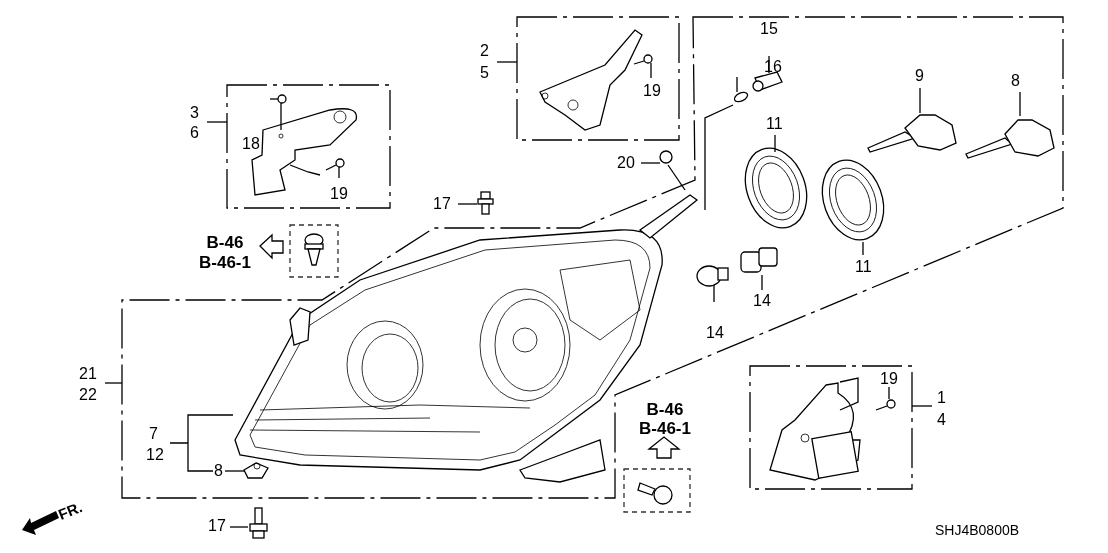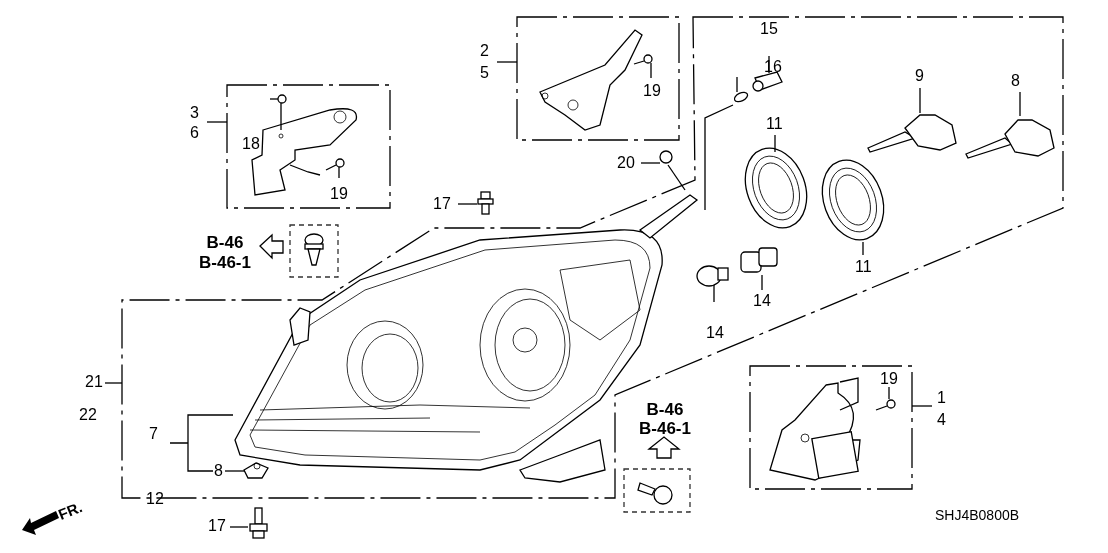--- a/index.html
+++ b/index.html
@@ -1,20 +1,20 @@
 <!DOCTYPE html>
 <html><head>
 <meta charset="utf-8">
 <style>
   html, body { margin:0; padding:0; background:#fff; }
   body { width:1108px; height:553px; position:relative; overflow:hidden; font-family:"Liberation Sans", sans-serif; color:#000; }
   svg#diagram { position:absolute; left:0; top:0; width:1108px; height:553px; }
   .lbl { position:absolute; font-size:16px; line-height:18px; font-family:"Liberation Sans", sans-serif; color:#000; }
   .ref { position:absolute; font-size:17px; line-height:19px; font-weight:bold; font-family:"Liberation Sans", sans-serif; text-align:center; }
-  .code { position:absolute; font-size:14px; font-family:"Liberation Sans", sans-serif; }
+  .code { position:absolute; font-size:14px; font-family:"Liberation Sans", sans-serif;margin-top:15px; }
   .fr { position:absolute; font-size:15px; font-weight:bold; font-family:"Liberation Sans", sans-serif; transform:rotate(-22deg); }
   .ln { stroke:#000; stroke-width:1.3; fill:none; }
   .dash { stroke:#000; stroke-width:1.3; fill:none; stroke-dasharray:40 6 4 6; }
   .dsh { stroke:#333; stroke-width:1.3; fill:none; stroke-dasharray:5 4; }
   .part { stroke:#000; stroke-width:1.3; fill:#fff; }
   .thin { stroke:#000; stroke-width:0.8; fill:none; }
 </style>
 </head>
 <body>
 
@@ -212,25 +212,25 @@
 <div class="lbl" style="left:766px;top:115px;">11</div>
 <div class="lbl" style="left:855px;top:258px;">11</div>
 
 <div class="lbl" style="left:617px;top:154px;">20</div>
 <div class="lbl" style="left:433px;top:195px;">17</div>
 <div class="lbl" style="left:208px;top:517px;">17</div>
 
 <div class="lbl" style="left:706px;top:324px;">14</div>
 <div class="lbl" style="left:753px;top:292px;">14</div>
 
-<div class="lbl" style="left:85px;top:365px;margin-top:8px;">21</div>
-<div class="lbl" style="left:79px;top:386px;margin-top:20px;">22</div>
+<div class="lbl" style="left:79px;top:365px;">21</div>
+<div class="lbl" style="left:79px;top:386px;">22</div>
 
 <div class="lbl" style="left:149px;top:425px;">7</div>
-<div class="lbl" style="left:146px;top:446px;margin-top:44px;">12</div>
+<div class="lbl" style="left:146px;top:446px;">12</div>
 <div class="lbl" style="left:214px;top:462px;">8</div>
 
 <div class="lbl" style="left:880px;top:370px;">19</div>
 <div class="lbl" style="left:937px;top:389px;">1</div>
 <div class="lbl" style="left:937px;top:411px;">4</div>
 
 <div class="ref" style="left:194px;top:233px;width:62px;">B-46</div>
 <div class="ref" style="left:194px;top:253px;width:62px;">B-46-1</div>
 
 <div class="ref" style="left:634px;top:400px;width:62px;">B-46</div>

